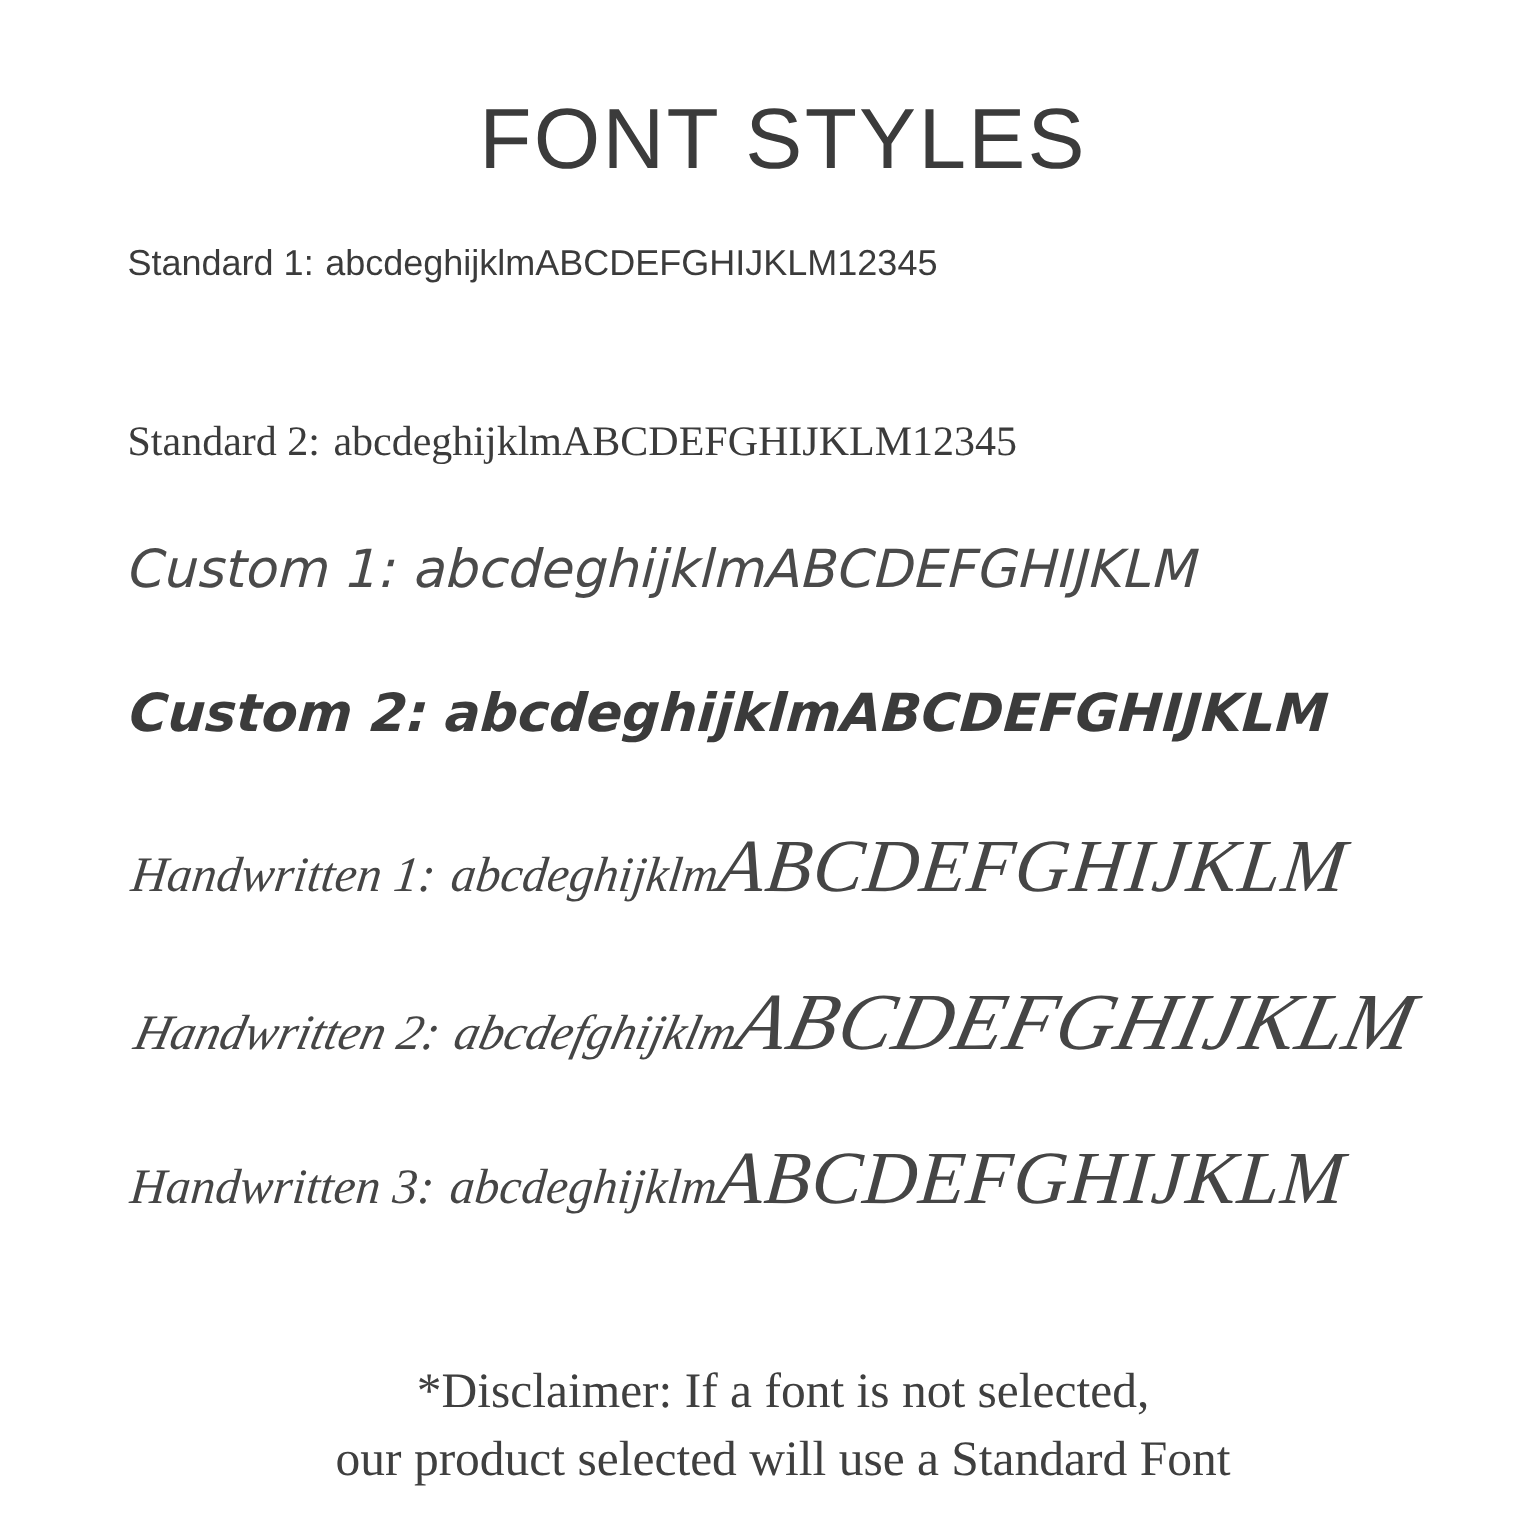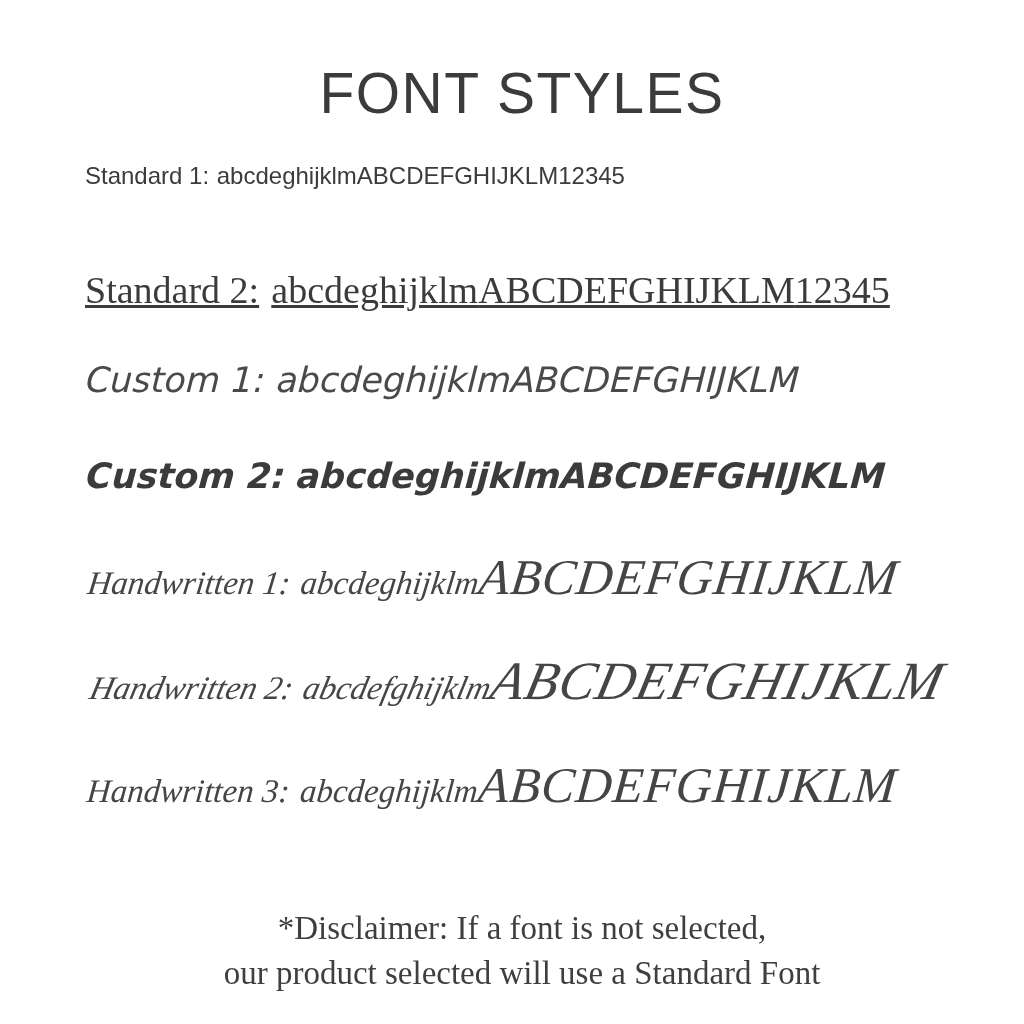--- a/index.html
+++ b/index.html
@@ -43,24 +43,23 @@
   .row .lbl { margin-right: 0.32em; }
 
   
   .standard-1 {
     top: 162px;
     font-family: "Liberation Sans", sans-serif;
     font-size: 24px;
   }
   
   .standard-2 {
-    top: 268px;
+    top: 279px;
     font-family: "Liberation Serif", serif;
-    font-size: 38px;
-    text-decoration: underline;
+    font-size: 28px;
   }
   
   .custom-1 {
     top: 360px;
     font-family: "DejaVu Sans", sans-serif;
     font-style: italic;
     font-size: 35px;
     color: #4a4a4a;
     transform: skewX(-3deg);
     transform-origin: left bottom;

